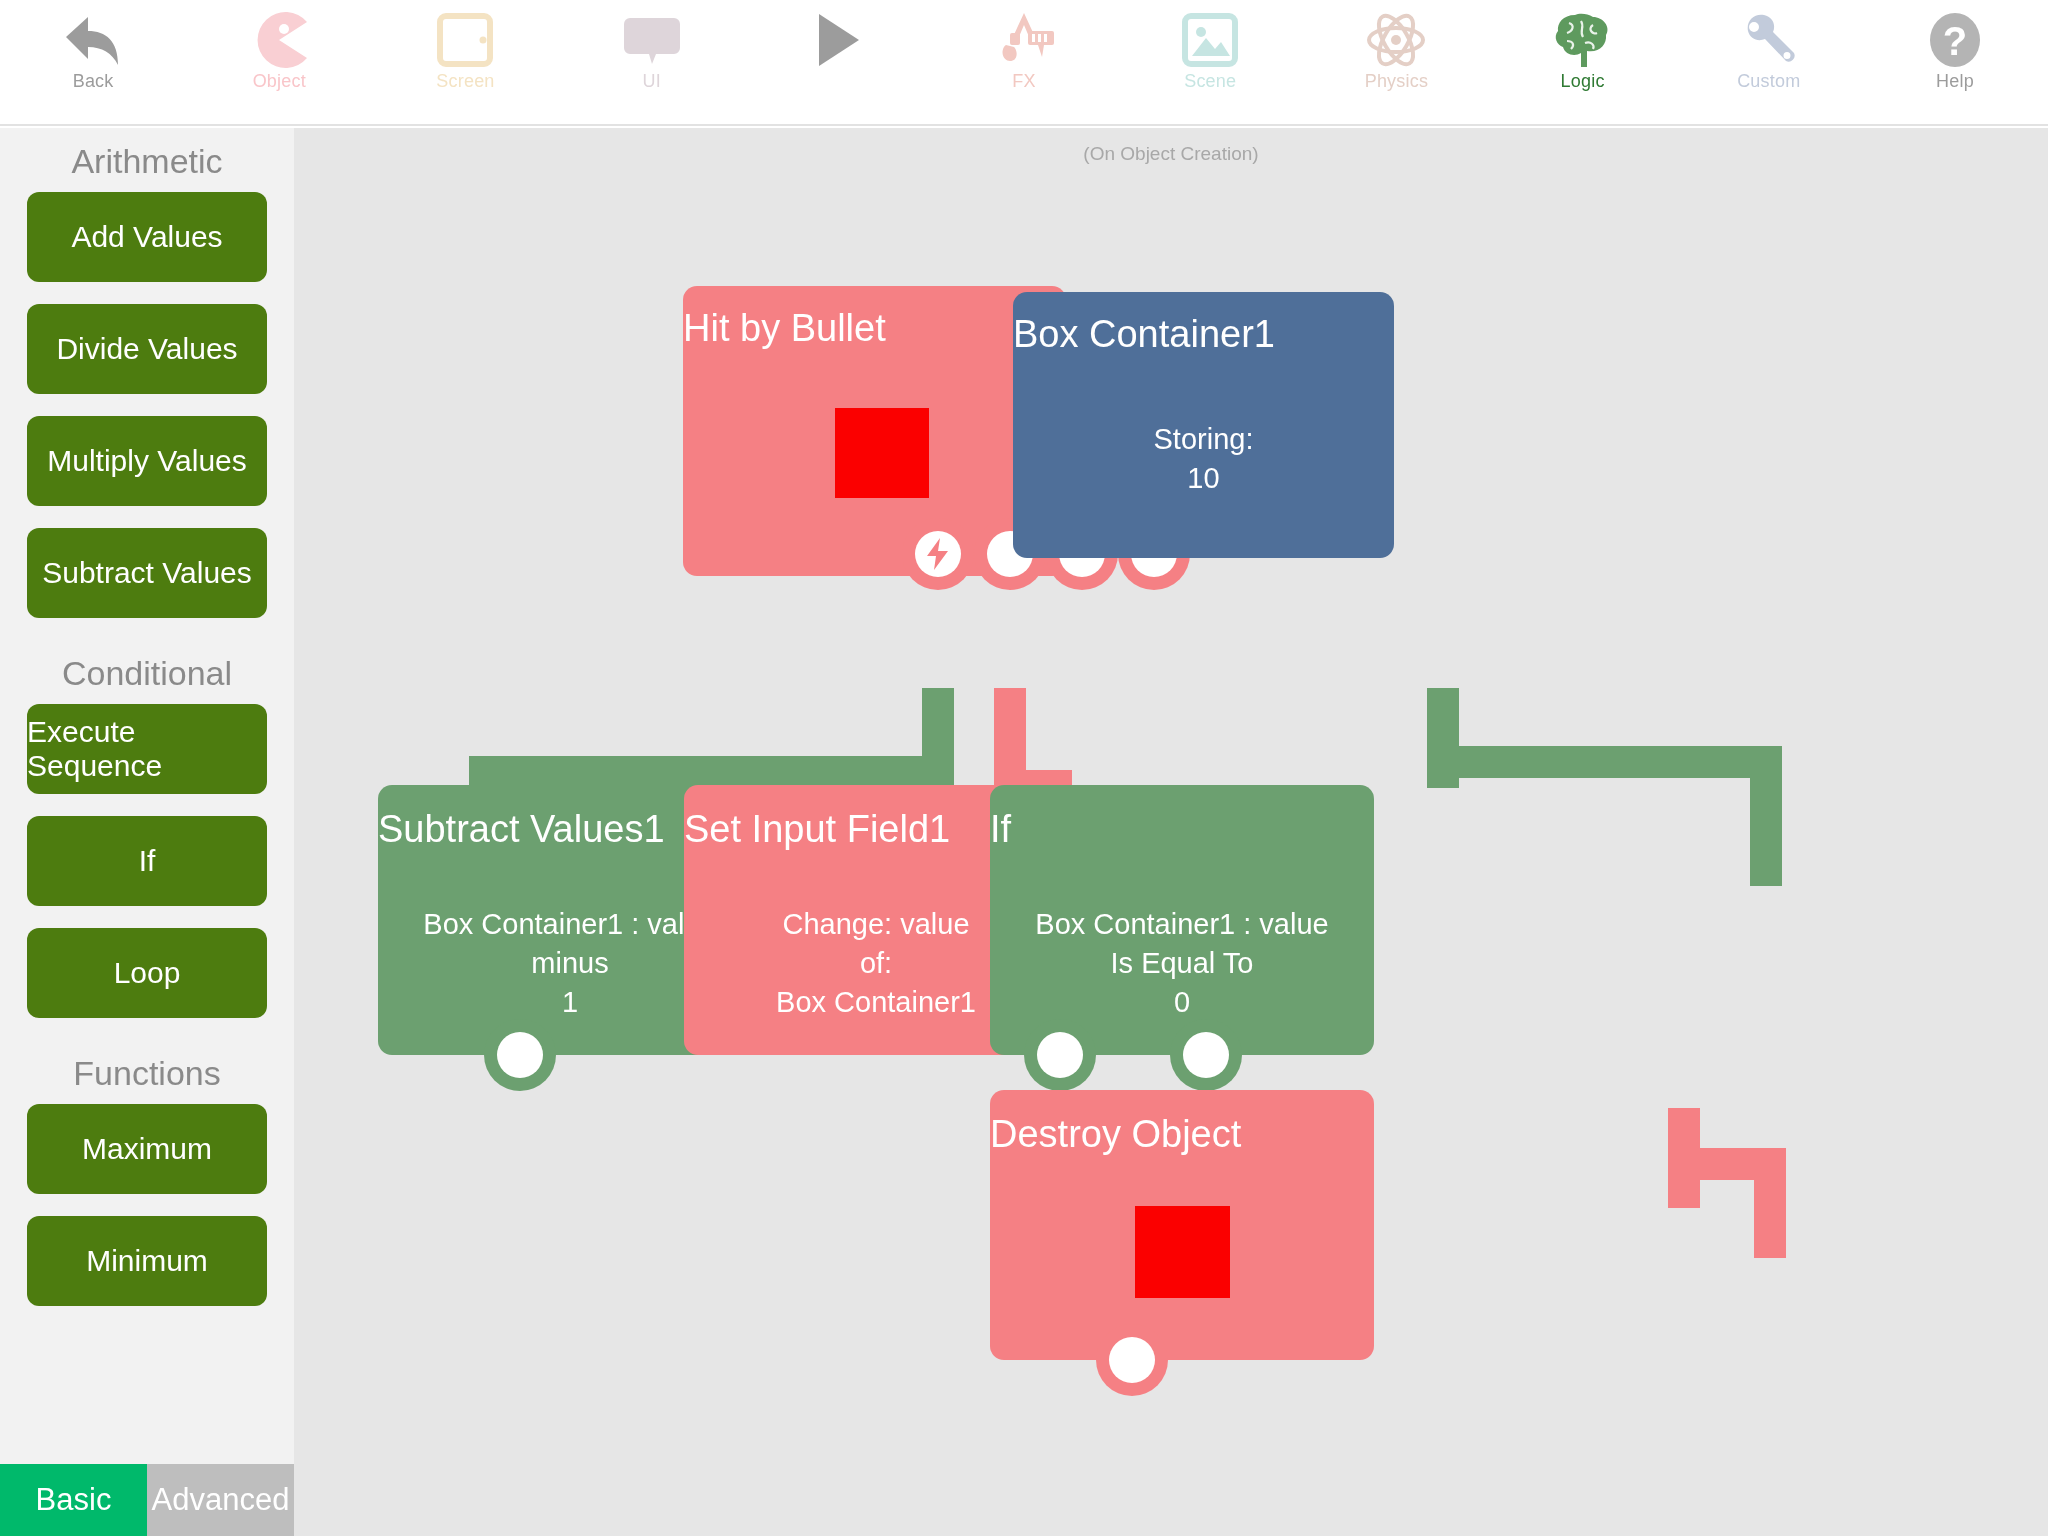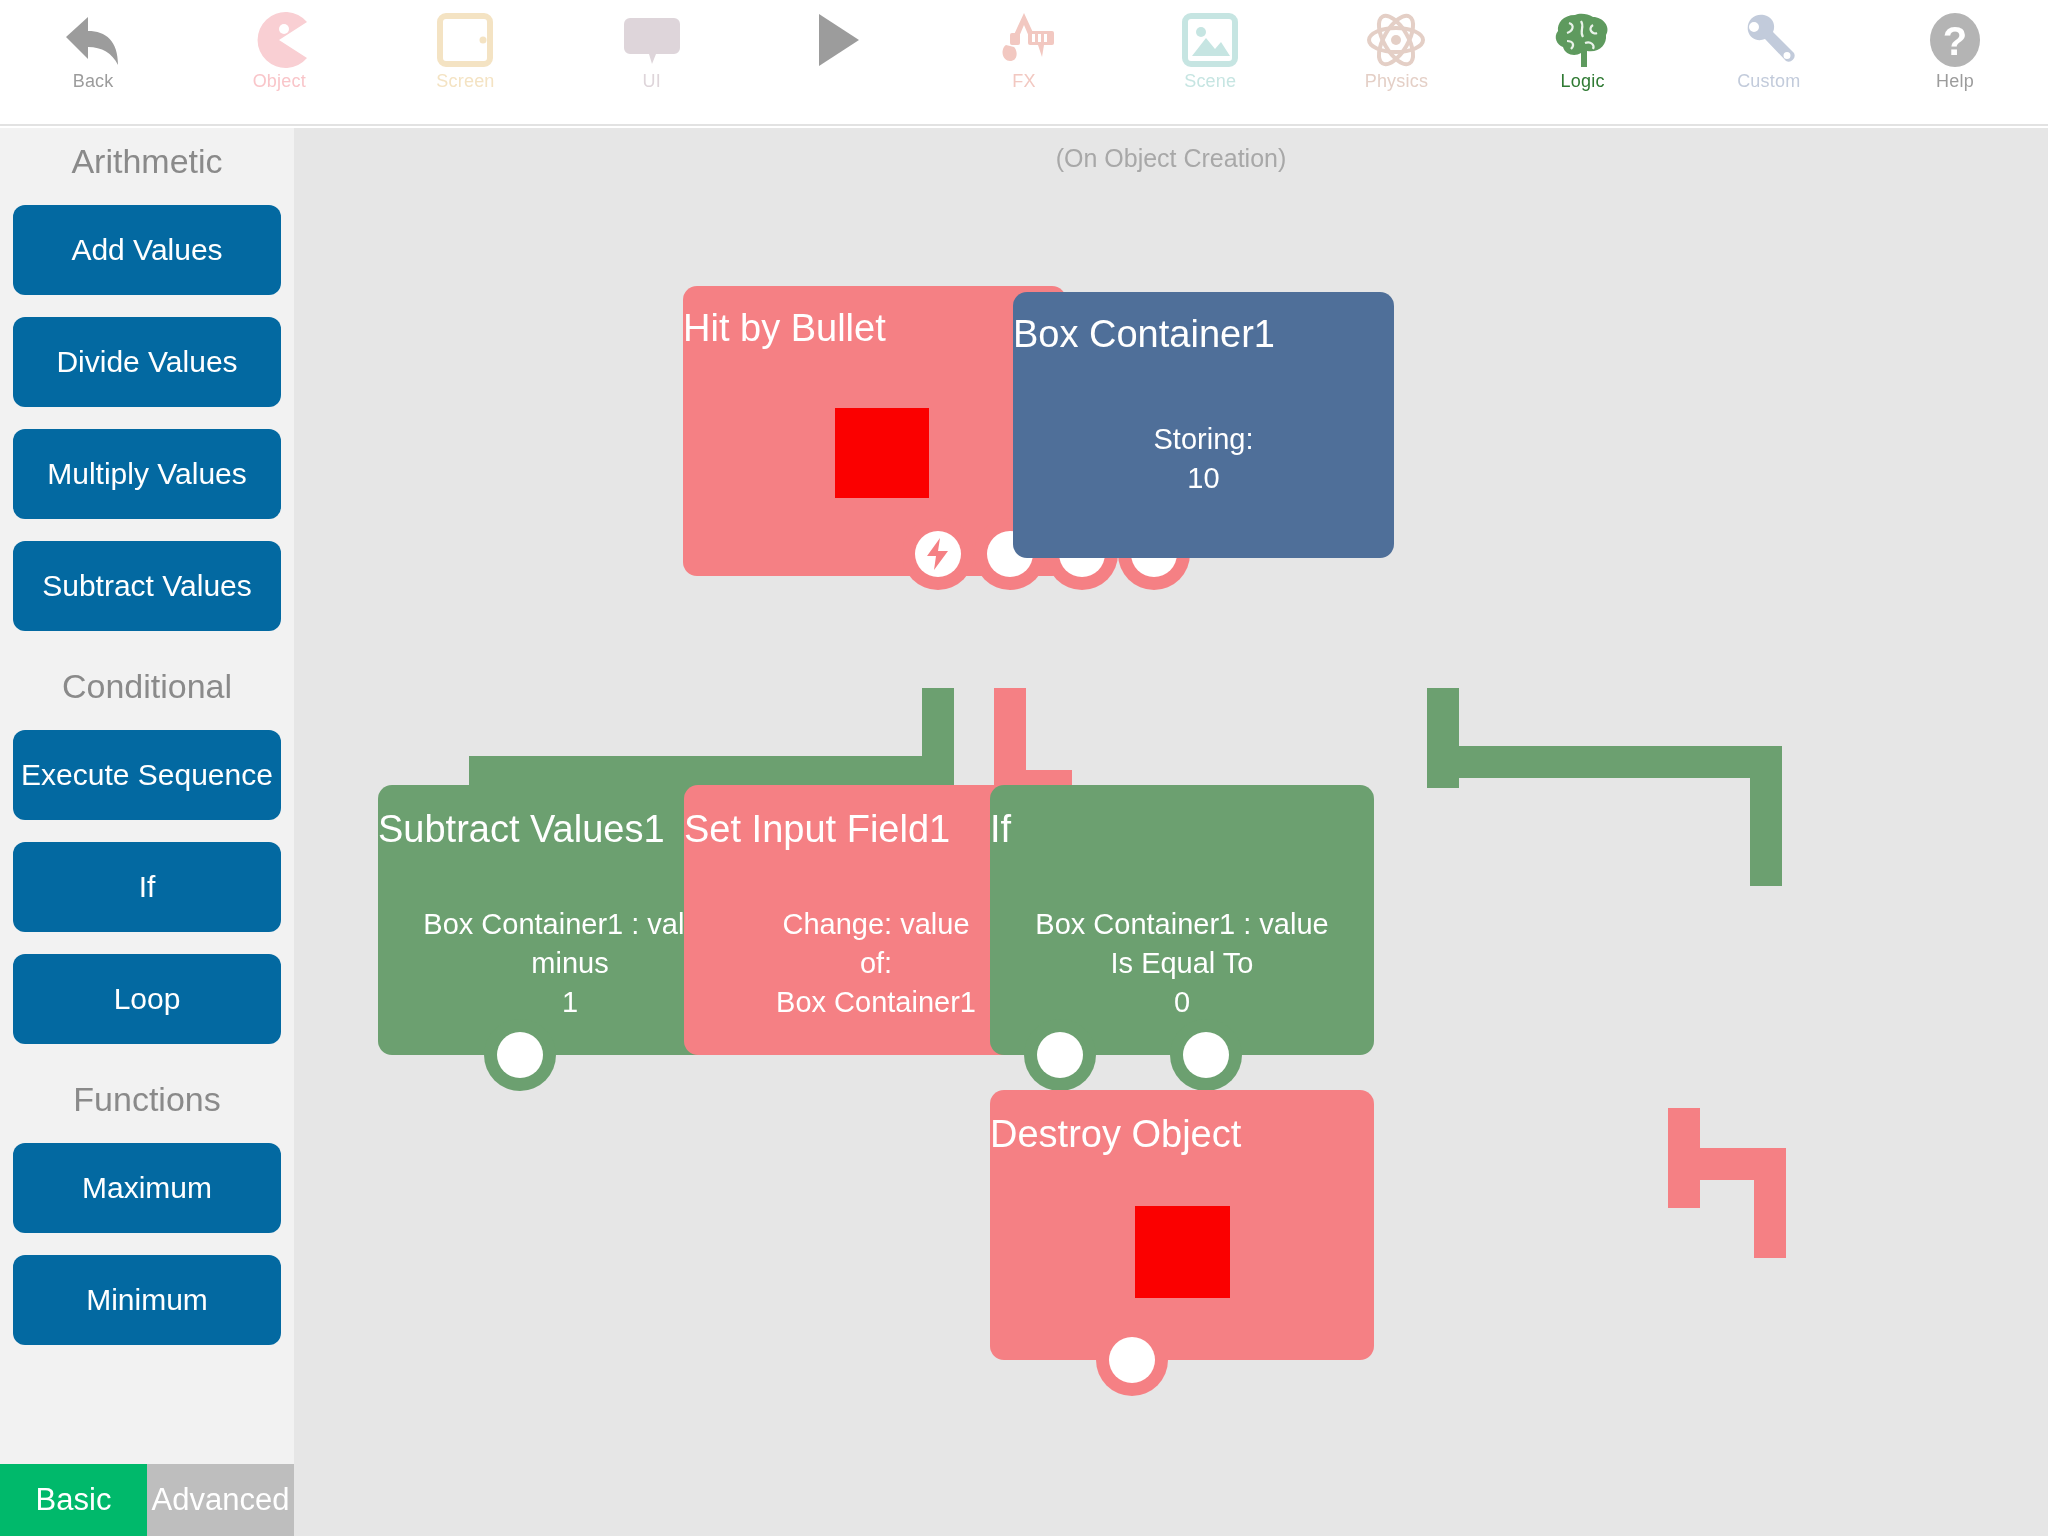--- a/index.html
+++ b/index.html
@@ -66,24 +66,24 @@
     width: 294px;
   }
   .cat-head {
     font-size: 34px;
     color: #8a8a8a;
     text-align: center;
     padding: 16px 0 14px 0;
     line-height: 1;
   }
   .blk-btn {
-    width: 268px;
+    width: 240px;
     height: 90px;
-    margin: 13px auto 22px auto;
-    background: #0369a1;
+    margin: 0 auto 22px auto;
+    background: #4d7c0f;
     border-radius: 12px;
     color: #ffffff;
     font-size: 30px;
     display: flex;
     align-items: center;
     justify-content: center;
     cursor: pointer;
     box-sizing: border-box;
   }
   #sidebar-tabs {
@@ -119,21 +119,21 @@
     text-align: center;
     padding-top: 14px;
   }
   #graph-title {
     font-size: 27px;
     font-weight: bold;
     color: #00c070;
     line-height: 1.1;
   }
   #graph-subtitle {
-    font-size: 25px;
+    font-size: 19px;
     color: #a8a8a8;
     line-height: 1.3;
   }
 
   
   .wire {
     position: absolute;
     border-radius: 0;
   }
   .wire.green { background: #6ca070; }

